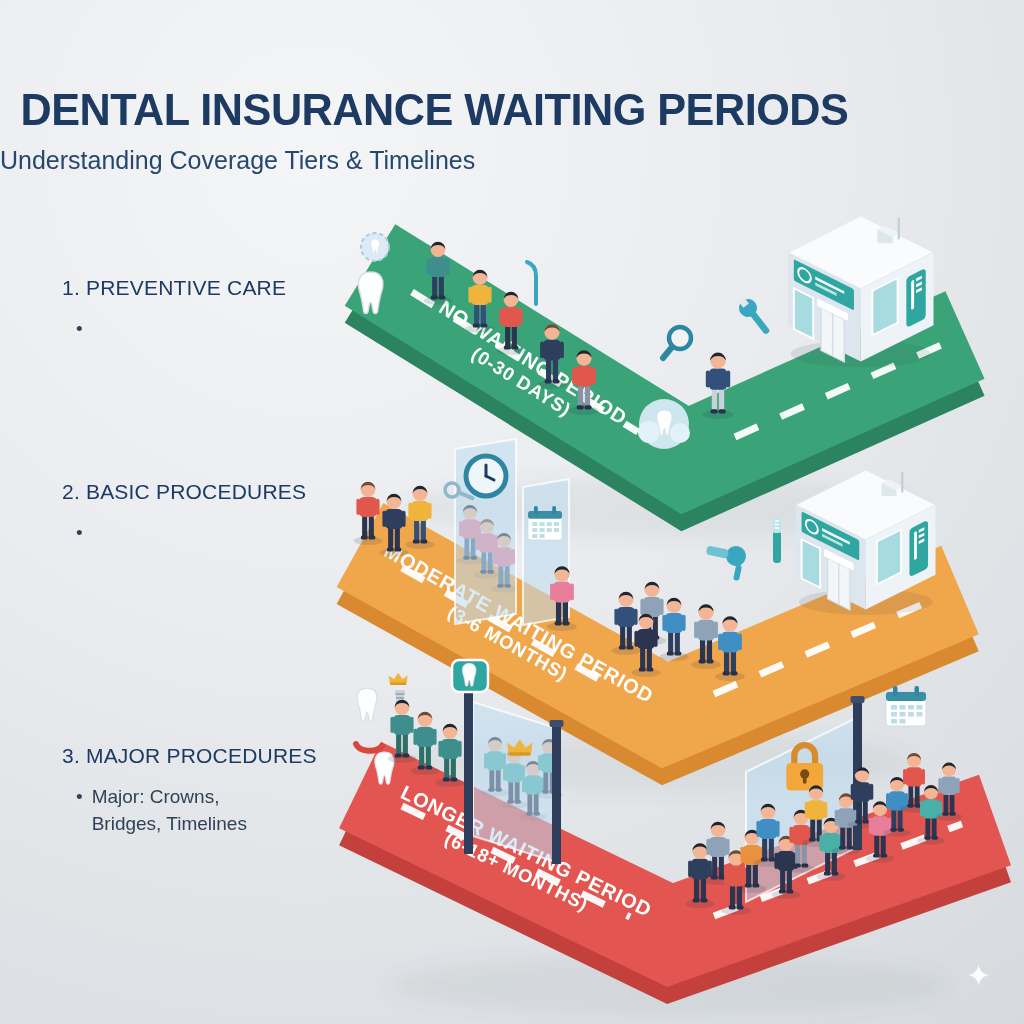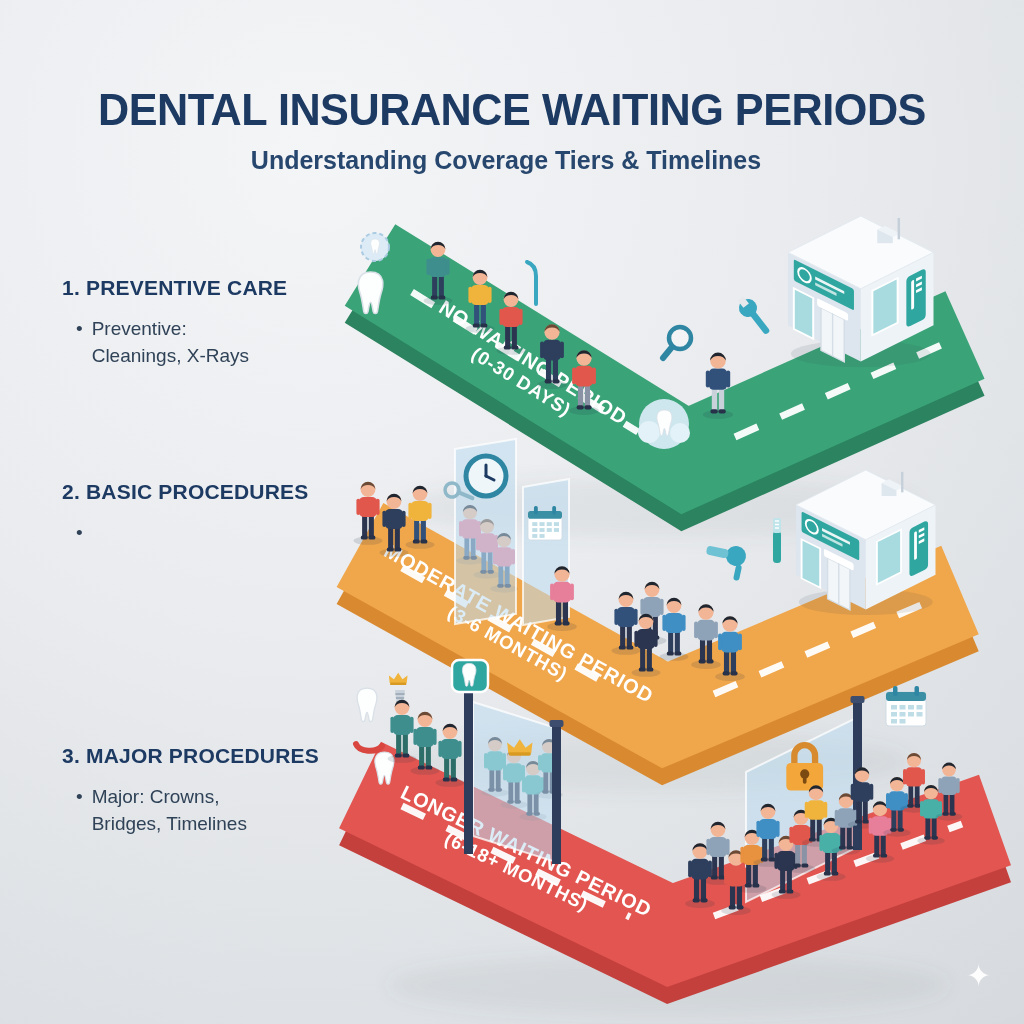--- a/index.html
+++ b/index.html
@@ -1,28 +1,28 @@
 <!DOCTYPE html>
 <html style="--background_light: #f4f5f7; --background_dark: #d6dade; --title_navy: #1d3a63; --subtitle_navy: #27476e; --text_navy: #2f4257; --teal_accent: #2fa7a0; --gold: #f0b43c; --lock_orange: #f3a73a; --navy_post: #2e3d5c; --glass_blue: rgba(190,220,240,0.55); --path_text_white: #ffffff;"><head>
 <meta charset="utf-8">
 <style>
   html,body{margin:0;padding:0}
   body{
     position:relative;width:1024px;height:1024px;overflow:hidden;
     font-family:"Liberation Sans",sans-serif;
     background:radial-gradient(circle at 30% 15%, #f4f5f7 0%, #e9ebee 45%, #d6dade 100%);
   }
-  .header{position:absolute;top:84px;left:0;width:1024px;text-align:center;z-index:5}
+  .header{position:absolute;top:84px;left:0;width:1024px;text-align:left;z-index:5}
   .title{
     margin:0;font-size:45px;font-weight:800;letter-spacing:-.5px;
     color:var(--title_navy,#1d3a63);transform:scaleX(.96);transform-origin:50% 50%;
   }
-  .subtitle{margin:10px 12px 0 0;font-size:25px;font-weight:700;color:var(--subtitle_navy,#27476e)}
+  .subtitle{margin:10px 12px 0 0;font-size:25px;font-weight:400;color:var(--subtitle_navy,#27476e)}
   .tier-label{position:absolute;left:62px;width:280px;z-index:5}
-  .tier-label .heading{font-size:21px;font-weight:700;color:var(--title_navy,#1d3a63);letter-spacing:.2px}
+  .tier-label .heading{font-size:21px;font-weight:400;color:var(--title_navy,#1d3a63);letter-spacing:.2px}
   .tier-label .bullet{display:flex;gap:9px;margin-top:16px;padding-left:14px;
     font-size:19px;line-height:1.42;color:var(--text_navy,#2f4257)}
   .tier-label .dot{font-size:19px;line-height:1.42}
   #label-1{top:276px}#label-2{top:480px}#label-3{top:744px}
   .scene{position:absolute;top:0;left:0;z-index:1}
   .dash{stroke:#fff;stroke-width:7;stroke-dasharray:25 25;stroke-linecap:butt;opacity:.95}
   .band{fill:none;stroke-linejoin:miter;stroke-linecap:butt}
   .plabel text{
     fill:var(--path_text_white,#fff);font-family:"Liberation Sans",sans-serif;
     font-weight:bold;font-size:20px;text-anchor:middle;letter-spacing:.8px;
@@ -38,21 +38,20 @@
 
 <div class="header">
   <h1 class="title">DENTAL INSURANCE WAITING PERIODS</h1>
   <p class="subtitle">Understanding Coverage Tiers &amp; Timelines</p>
 </div>
 
 <div class="tier-label" id="label-1">
   <div class="heading">1. PREVENTIVE CARE</div>
   <div class="bullet">
     <span class="dot">•</span>
-    <span><span>Preventive:</span><br><span>Cleanings, X-Rays</span></span>
   </div>
 </div>
 <div class="tier-label" id="label-2">
   <div class="heading">2. BASIC PROCEDURES</div>
   <div class="bullet">
     <span class="dot">•</span>
   </div>
 </div>
 <div class="tier-label" id="label-3">
   <div class="heading">3. MAJOR PROCEDURES</div>

